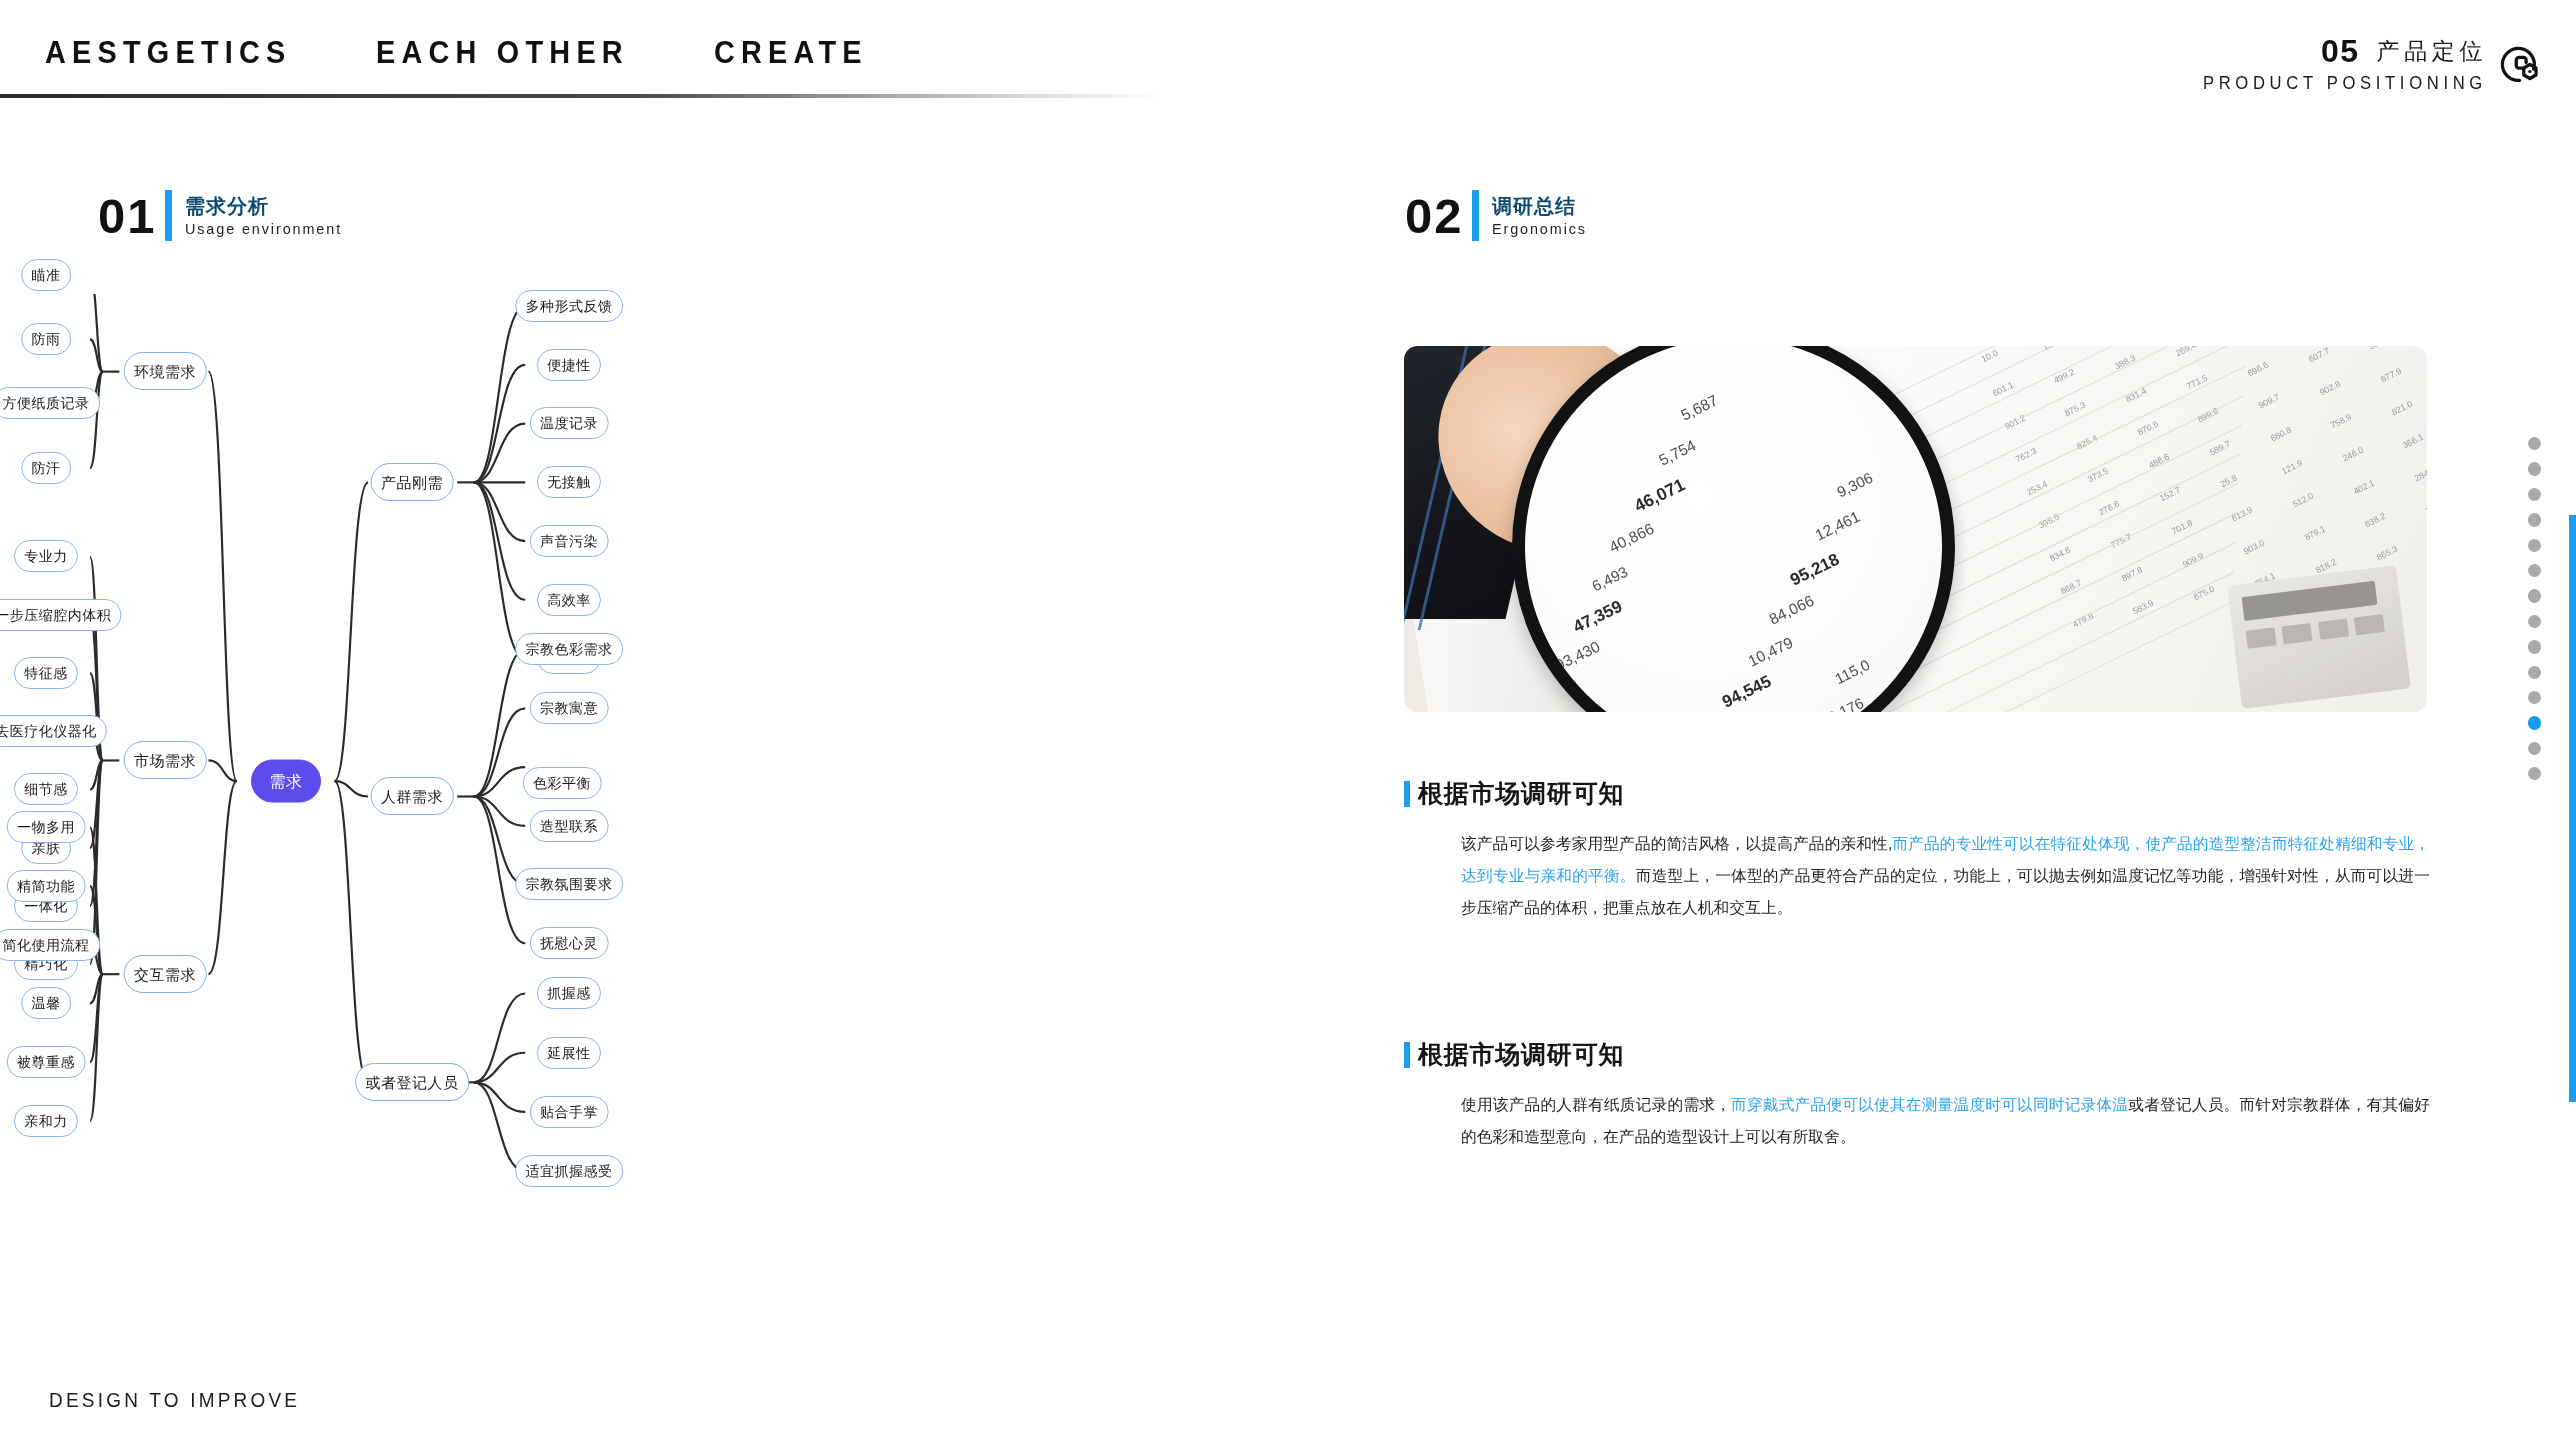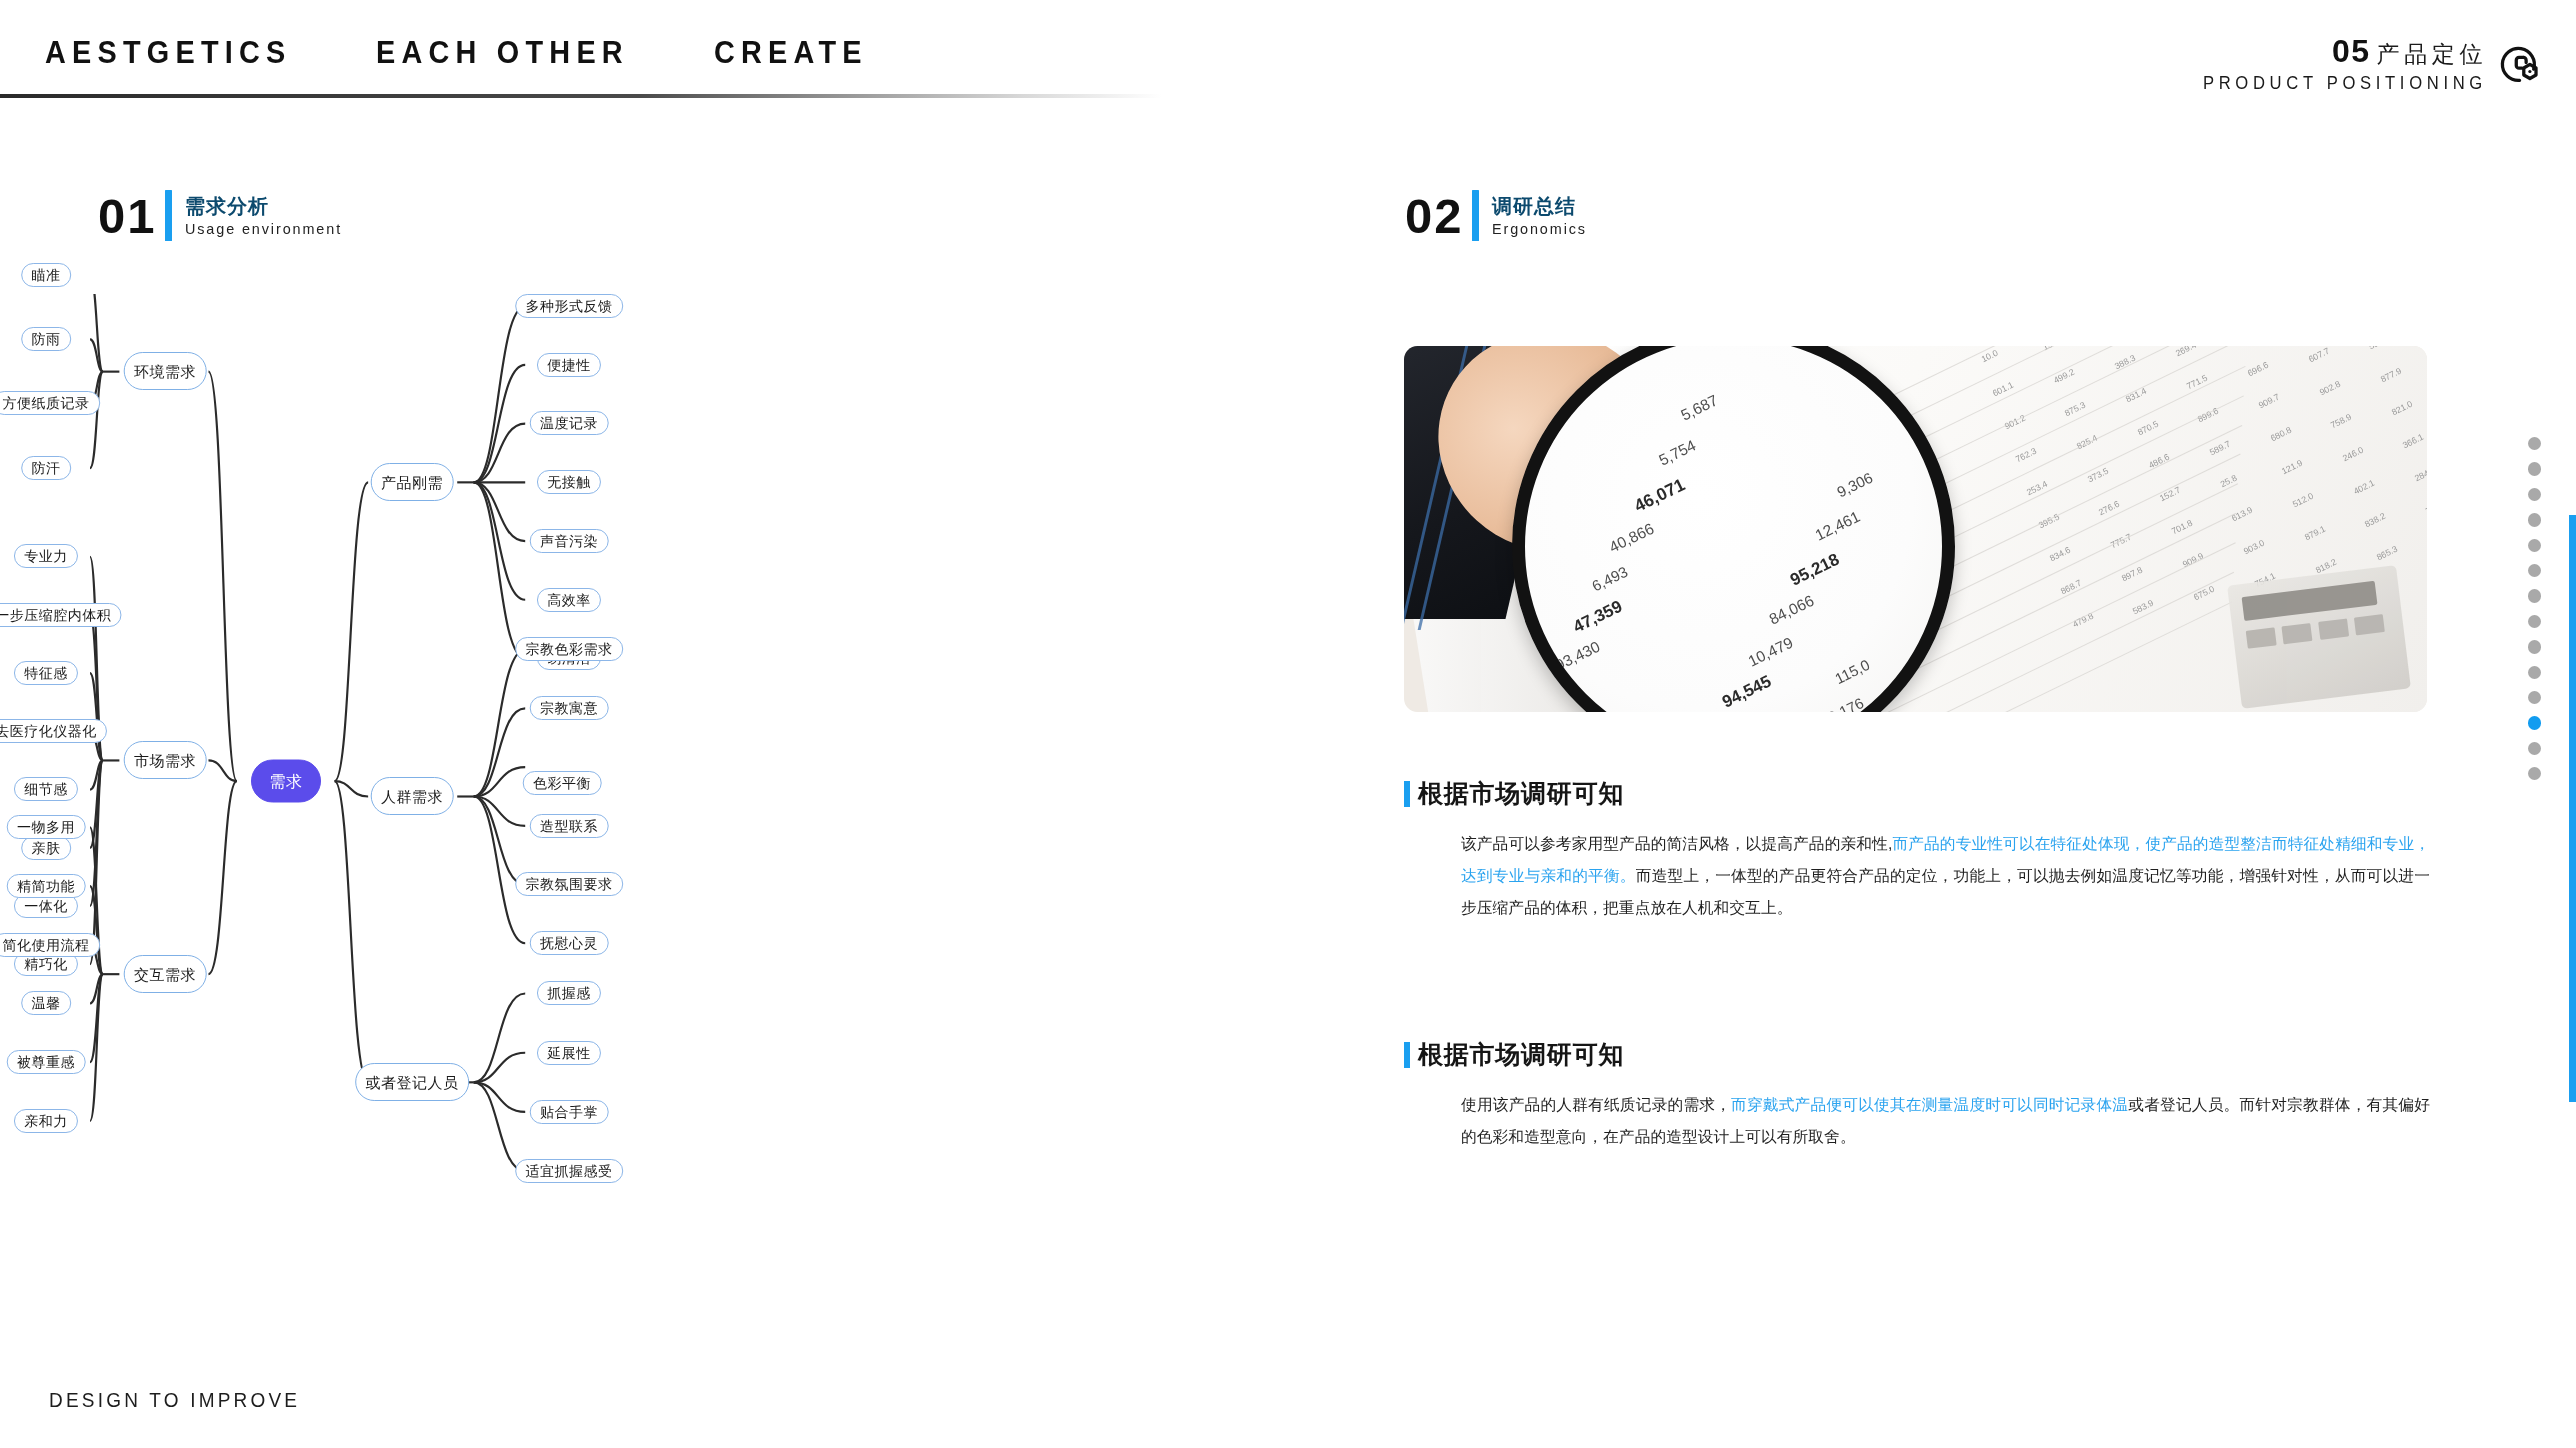--- a/index.html
+++ b/index.html
@@ -21,21 +21,21 @@
     font-family: "Liberation Sans Narrow", "Liberation Sans", sans-serif;
     font-weight: 700; font-size: 31px; letter-spacing: 6.7px;
     color: #111; transform: scaleX(0.93); transform-origin: left center;
     white-space: nowrap;
   }
   .topline {
     position: absolute; left: 0; top: 70px; width: 1162px; height: 3.6px;
     background: linear-gradient(to right, #2a2a2a 0%, #4a4a4a 55%, #d8d8d8 88%, #ffffff 100%);
   }
   .topright { position: absolute; right: 89px; top: 9.3px; text-align: right; }
-  .tr-line1 { display: flex; align-items: flex-end; justify-content: flex-end; gap: 6px; }
+  .tr-line1 { display: flex; align-items: center; justify-content: flex-end; gap: 17px; }
   .tr-num {
     font-weight: 700; font-size: 32px; letter-spacing: 1.5px; color: #111;
     font-family: "Liberation Sans", sans-serif;
   }
   .tr-cn { font-size: 23px; letter-spacing: 4.6px; color: #1b1b1b; font-weight: 400; }
   .tr-line2 {
     margin-top: 3.1px; font-size: 17.5px; letter-spacing: 4.9px; color: #1a1a1a;
     font-family: "Liberation Sans Narrow", "Liberation Sans", sans-serif;
     transform: scaleX(0.95); transform-origin: right center;
   }
@@ -55,21 +55,21 @@
     font-family: "Liberation Sans Narrow", "Liberation Sans", sans-serif;
   }
 
   
   #mindmap { position: absolute; left: 72px; top: 294px; width: 1236px; height: 1005px; }
   .mm-node {
     position: absolute; transform: translate(-50%, -50%);
     border: 1.5px solid #8cb6e8; border-radius: 20.6px; background: #fff;
     color: #1a1a1a; font-size: 14px; line-height: 1;
     display: flex; align-items: center; justify-content: center;
-    white-space: nowrap; padding: 0 9.3px; height: 24px; letter-spacing: 0.5px;
+    white-space: nowrap; padding: 0 9.3px; height: 32px; letter-spacing: 0.5px;
   }
   .mm-node.lvl1 { font-size: 15px; height: 38px; border-color: #7fb0e6; border-radius: 23px; }
   .mm-node.root {
     background: #5b4ceb; border-color: #5b4ceb; color: #fff;
     font-size: 16px; height: 43px; border-radius: 24px; padding: 0 17.5px; font-weight: 400;
   }
 
   
   .photo {
     position: absolute; left: 1404px; top: 346px; width: 1023px; height: 366px;

